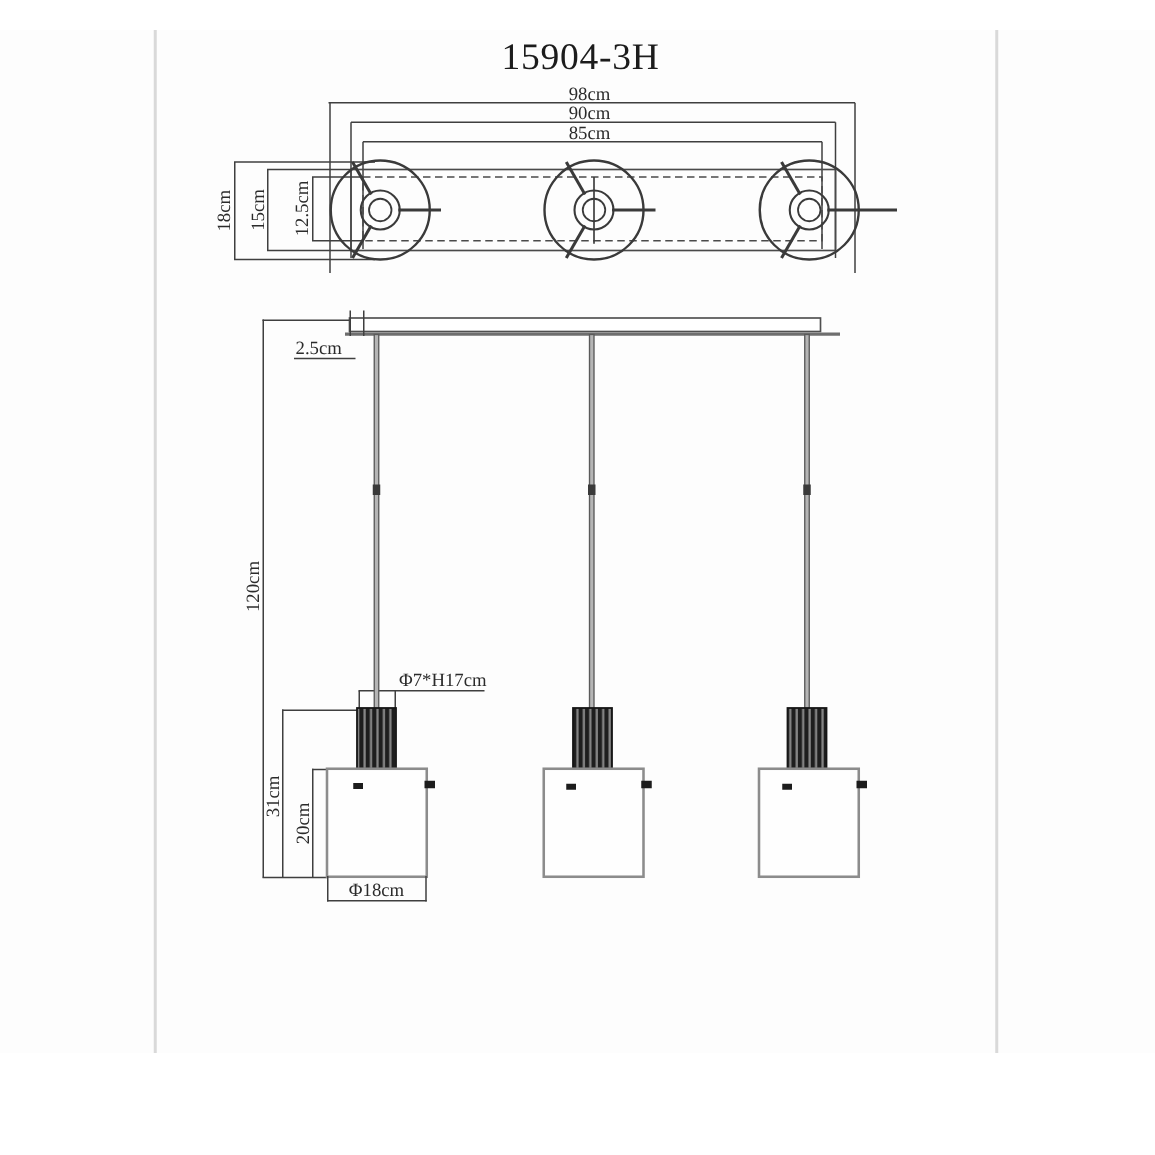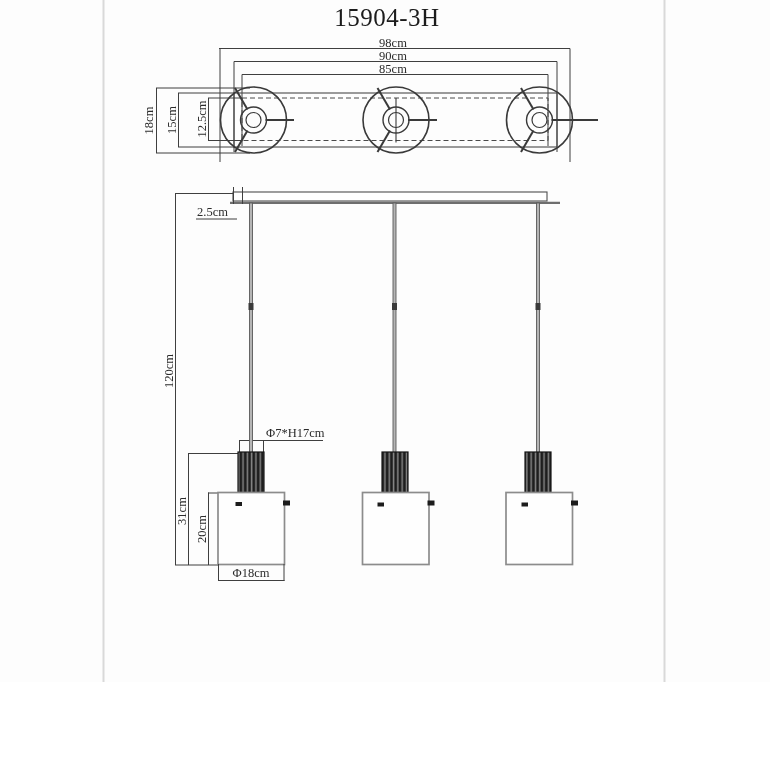--- a/index.html
+++ b/index.html
@@ -9,20 +9,21 @@
     width: 770px;
     height: 770px;
     font-family: "Liberation Serif", "DejaVu Serif", serif;
   }
   .canvas {
     position: relative;
     width: 770px;
     height: 682px;
     background: #fdfdfd;
     overflow: hidden;
+    margin-top: 20px;
   }
   svg { position: absolute; left: 0; top: 0; }
   svg text {
     font-family: "Liberation Serif", "DejaVu Serif", serif;
     fill: #2b2b2b;
   }
   .dim-label { font-size: 12.5px; }
   .title-label { font-size: 25px; letter-spacing: 0.5px; fill: #1c1c1c; }
 </style>
 </head>

